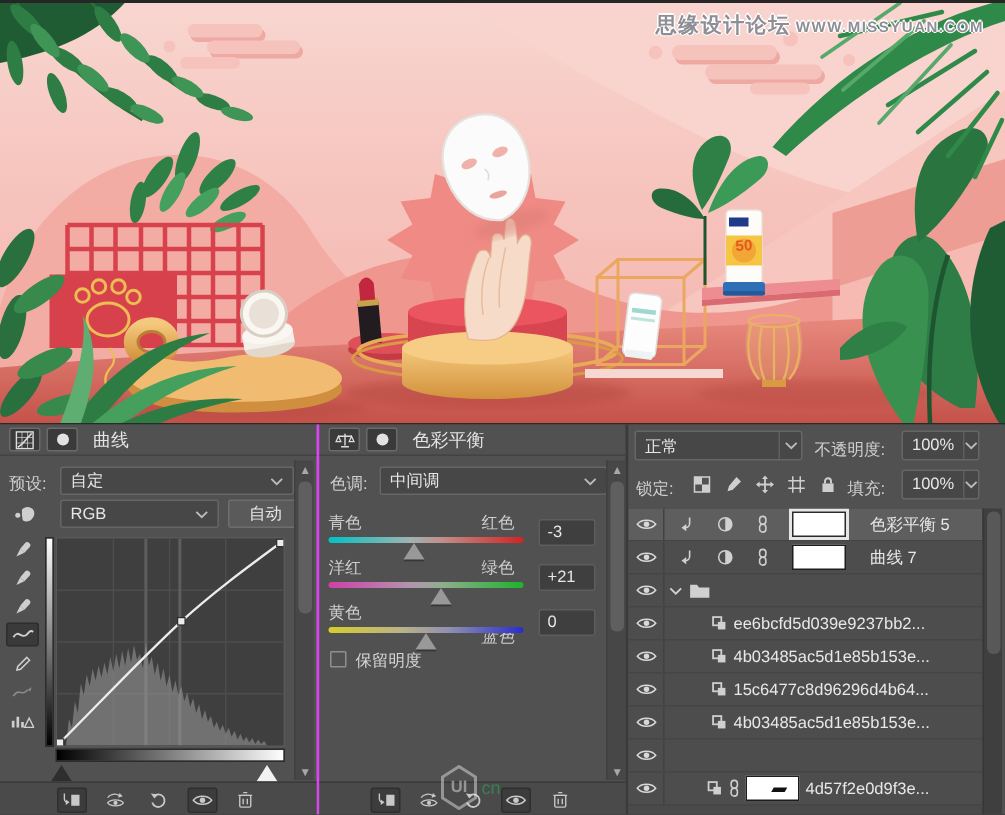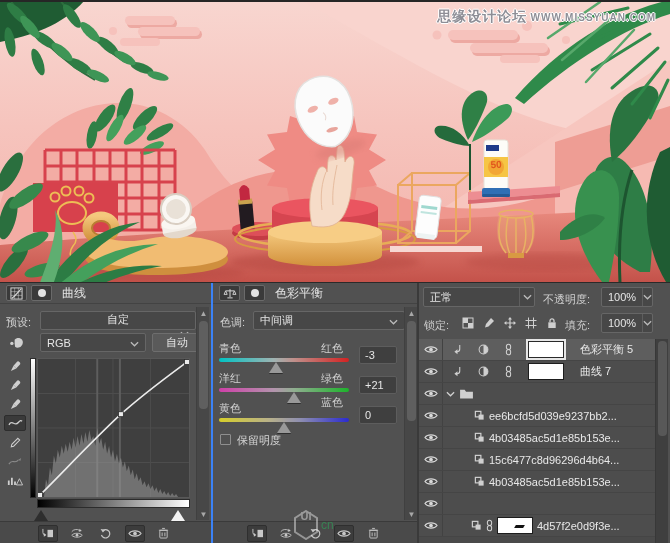--- a/index.html
+++ b/index.html
@@ -13,29 +13,29 @@
   .topline{position:absolute;left:0;top:0;width:670px;height:2px;background:#262626;}
   .scene-svg{position:absolute;left:0;top:0;}
   .watermark{position:absolute;top:8px;right:14px;white-space:nowrap;z-index:5;
     color:#8e8e96;text-shadow:0 1px 0 #ffffff,1px 0 0 #ffffff,-1px 0 0 #ffffff,0 -1px 0 #ffffff;}
   .watermark .cjk{font-size:14px;font-weight:bold;letter-spacing:1px;}
   .watermark .site{font-size:10px;font-weight:bold;letter-spacing:1px;}
   .spf{position:absolute;left:486px;top:159px;width:20px;text-align:center;font-size:10px;
     font-weight:bold;color:#e2571d;transform:rotate(-3deg);z-index:2;}
   .uicn{position:absolute;left:293px;top:510px;z-index:9;opacity:.45;display:flex;align-items:center;
     color:#f2f2f2;pointer-events:none;}
-  .uicn .hex{width:26px;height:30px;position:relative;display:flex;align-items:flex-start;justify-content:center;
+  .uicn .hex{width:26px;height:30px;position:relative;display:flex;align-items:center;justify-content:center;
     font-weight:bold;font-size:11px;}
   .uicn .cn{font-size:12px;margin-left:2px;color:#22c55e;}
 
   
   .panels{position:absolute;left:0;top:282px;width:670px;height:261px;display:flex;background:#515151;
     border-top:1px solid #2a2a2a;}
   .panel{position:relative;height:261px;background:#515151;}
-  .p-curves{width:213px;border-right:2px solid #3b82f6;}
+  .p-curves{width:213px;border-right:2px solid #d946ef;}
   .p-cb{width:206px;border-right:2px solid #3a3a3a;}
   .p-layers{width:249px;}
   .phead{position:absolute;left:0;top:0;width:100%;height:21px;display:flex;align-items:center;
     border-bottom:1px solid #434343;padding-left:6px;gap:4px;}
   .ptitle{font-size:12px;color:#e4e4e4;margin-left:6px;}
   .icbox{width:21px;height:16px;background:#3a3a3a;border:1px solid #6a6a6a;border-radius:2px;
     display:inline-flex;align-items:center;justify-content:center;color:#dcdcdc;}
   .dot{width:8px;height:8px;border-radius:50%;background:#e2e2e2;}
 
   .drop{position:absolute;height:19px;background:#474747;border:1px solid #666;border-radius:2px;
@@ -472,21 +472,21 @@
               <use href="#i-gridcurve"></use>
             </svg>
           </span>
         <span class="icbox">
             <span class="dot"></span>
           </span>
         <span class="ptitle">曲线</span>
       </div>
 
       <span class="lbl" style="left:6px;top:32px;">预设:</span>
-      <div class="drop" style="left:40px;top:28px;width:156px;flex-direction:column;">
+      <div class="drop" style="left:40px;top:28px;width:156px;">
         <span>自定</span>
         <span class="chev"><svg width="9" height="6">
               <use href="#i-chev"></use>
             </svg></span>
       </div>
 
       <span class="tool" style="position:absolute;left:5px;top:51px;color:#cfcfcf;">
           <svg width="15" height="13">
             <use href="#i-hand"></use>
           </svg>
@@ -615,21 +615,21 @@
       <span class="thumbtri" style="left:56px;top:79px;"></span>
       <div class="valbox" style="left:146px;top:63px;">-3</div>
 
       <span class="lbl" style="left:6px;top:88px;">洋红</span>
       <span class="lbl" style="left:108px;top:88px;">绿色</span>
       <div class="track" style="top:105px;background:linear-gradient(90deg,#cf3fa8,#b394ad 42%,#8fae8f 58%,#1db32b);"></div>
       <span class="thumbtri" style="left:74px;top:109px;"></span>
       <div class="valbox" style="left:146px;top:93px;">+21</div>
 
       <span class="lbl" style="left:6px;top:118px;">黄色</span>
-      <span class="lbl" style="left:108px;top:112px;">蓝色</span>
+      <span class="lbl" style="left:108px;top:134px;font-style:italic;">蓝色</span>
       <div class="track" style="top:135px;background:linear-gradient(90deg,#d6ce2a,#b9b289 38%,#8f8fb0 62%,#2b2bd0);"></div>
       <span class="thumbtri" style="left:64px;top:139px;"></span>
       <div class="valbox" style="left:146px;top:123px;">0</div>
 
       <span class="ckbox" style="position:absolute;left:7px;top:151px;"></span>
       <span class="cklbl" style="position:absolute;left:24px;top:150px;">保留明度</span>
 
       <div class="sbar" style="right:0;top:24px;bottom:24px;">
         <span class="arr" style="top:0;">▲</span>
         <span class="thumb" style="top:14px;height:100px;"></span>

